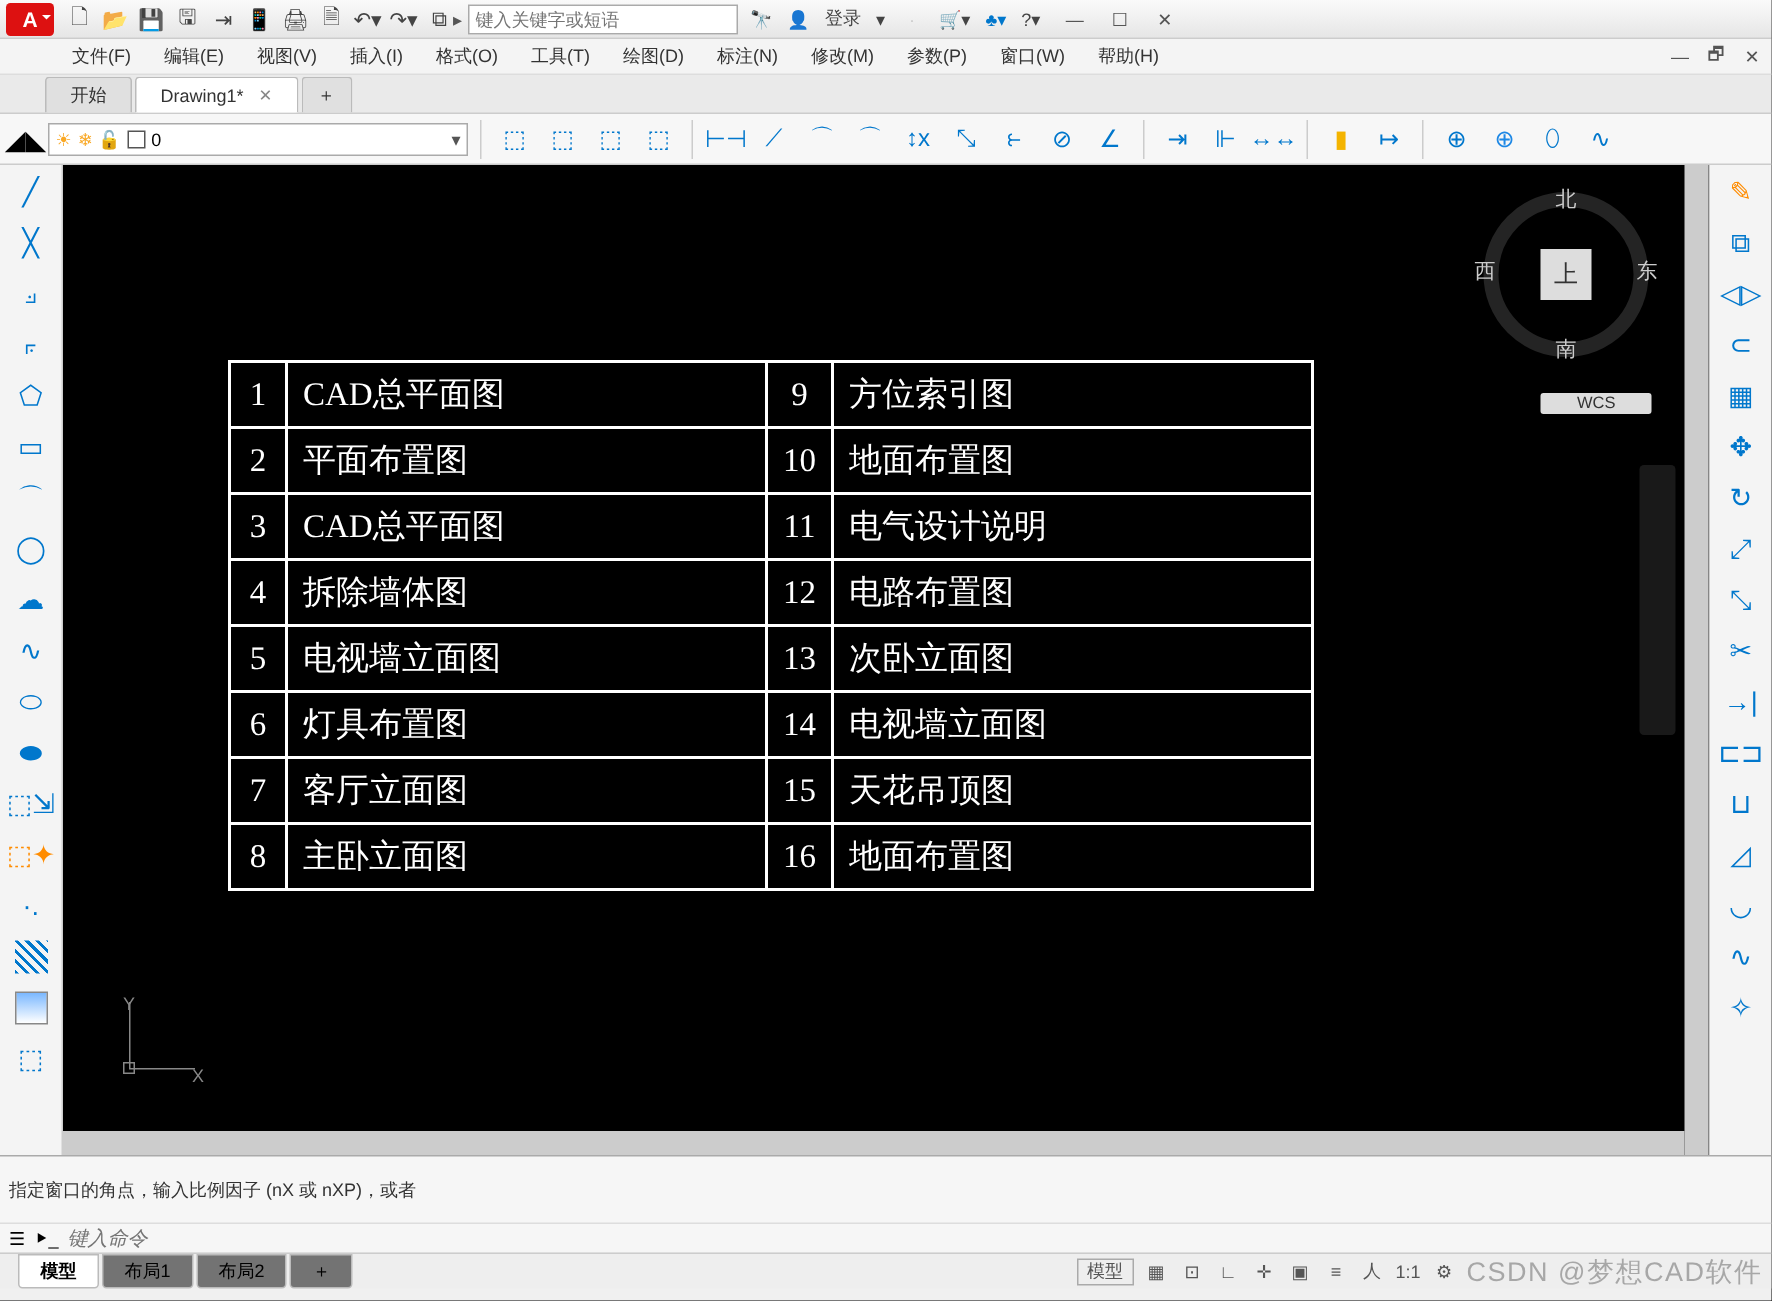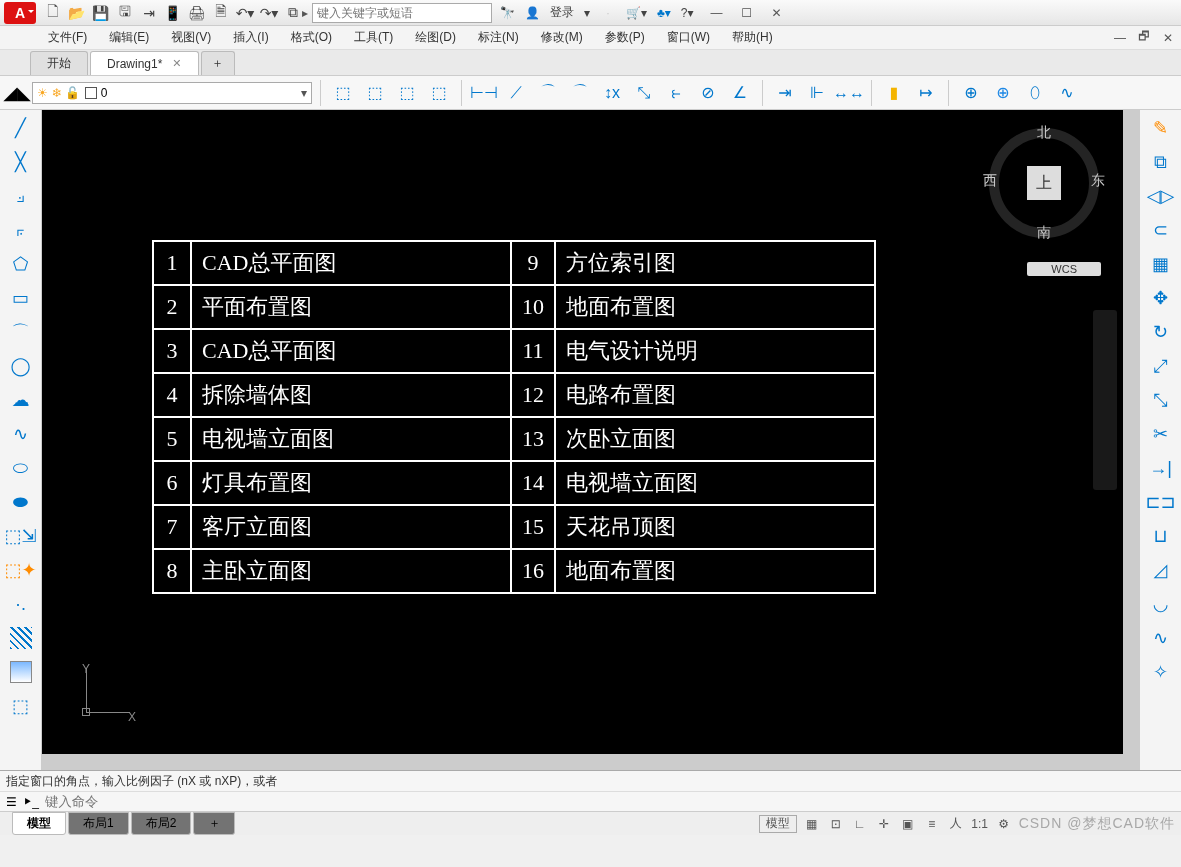--- a/index.html
+++ b/index.html
@@ -66,32 +66,32 @@
 .ucs-line2 { position: absolute; left: 14px; top: -4px; width: 44px; height: 1px; background: #888; }
 .ucs-box { position: absolute; left: 10px; top: -8px; width: 8px; height: 8px; border: 1px solid #888; }
 
 
 .dtable { position: absolute; left: 110px; top: 130px; border: 2px solid #fff; border-collapse: collapse; }
 .dtable td { border: 2px solid #fff; color: #fff; font-family: "SimSun", serif; font-size: 22px; padding: 6px 10px; height: 36px; }
 .dtable td.num { width: 38px; text-align: center; }
 .dtable td.txt { width: 320px; }
 
 
-.cmd { border-top: 1px solid #aaa; background: #f6f6f6; padding: 2px 6px; font-size: 12px; color: #333; }
+.cmd { border-top: 1px solid #aaa; background: #f6f6f6; padding: 14px 6px; font-size: 12px; color: #333; }
 .cmd .line { line-height: 16px; }
 .cmd-input-row { display: flex; align-items: center; gap: 6px; padding: 2px 6px; background: #f6f6f6; border-top: 1px solid #ddd; }
-.cmd-input-row input { flex: 1; border: none; background: transparent; color: #888; outline: none; }
+.cmd-input-row input { flex: 1; border: none; background: transparent; font-style: italic; color: #888; outline: none; }
 
 
 .layout-tabs { height: 24px; background: #eee; border-top: 1px solid #ccc; display: flex; align-items: center; padding-left: 12px; position: relative; }
 .ltab { padding: 2px 14px; border: 1px solid #bbb; background: #737373; font-size: 12px; margin-right: 2px; border-radius: 0 0 3px 3px; }
 .ltab.active { background: #fff; font-weight: bold; }
 .status-right { position: absolute; right: 6px; display: flex; align-items: center; gap: 6px; font-size: 12px; color: #555; }
 .status-right .sic { width: 18px; height: 18px; display: inline-flex; align-items: center; justify-content: center; }
-.watermark { color: rgba(120,120,120,.6); font-size: 14px; letter-spacing: 1px; }
+.watermark { color: rgba(120,120,120,.6); font-size: 18px; letter-spacing: 1px; }
 </style>
 </head>
 <body>
 
 <div class="titlebar">
   <div class="logo">A</div>
   <div class="qat">
     <span>🗋</span>
     <span>📂</span>
     <span>💾</span>

